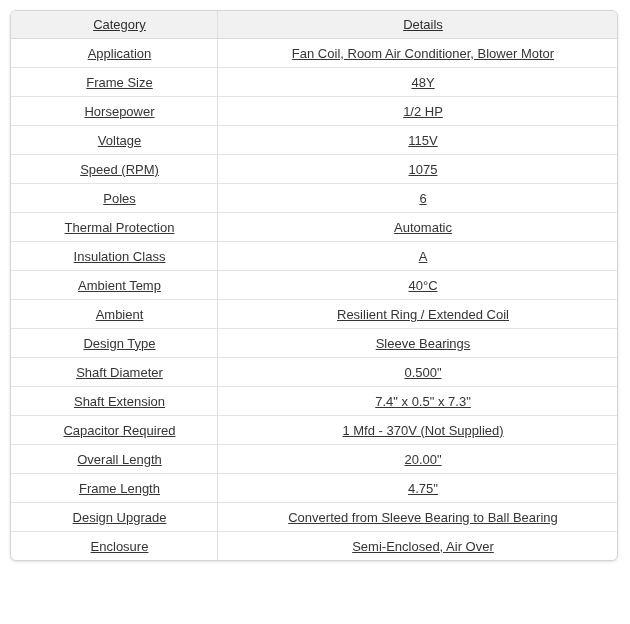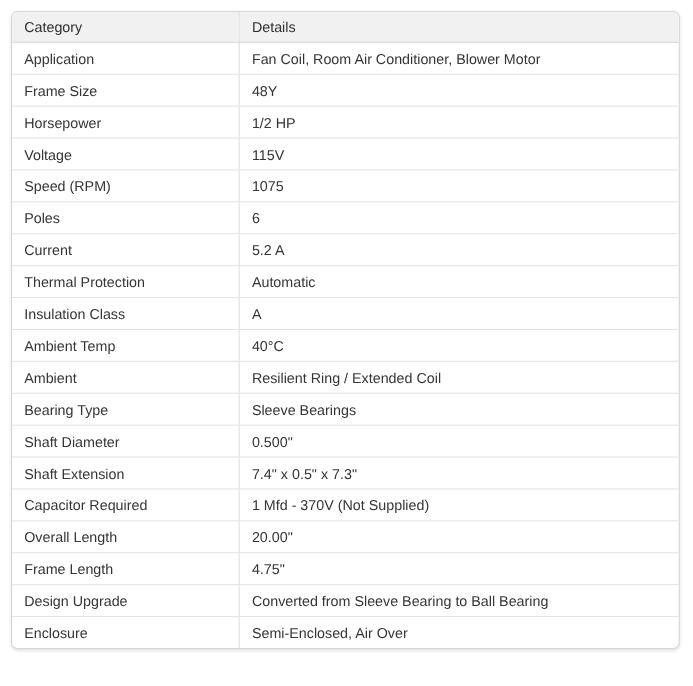--- a/index.html
+++ b/index.html
@@ -22,26 +22,27 @@
     box-shadow: 0 1px 3px rgba(0,0,0,0.12);
   }
   table.spec {
     border-collapse: collapse;
     width: 100%;
     font-size: 13px;
     color: #333333;
     table-layout: fixed;
   }
   table.spec th, table.spec td {
-    text-align: left;
+    text-align: center;
     font-weight: 400;
     padding: 0 0 0 11px;
     vertical-align: middle;
     white-space: nowrap;
     overflow: hidden;
+    text-decoration: underline;
   }
   table.spec th {
     background: #f1f1f1;
     height: 27px;
     border-bottom: 1px solid #d9d9d9;
     color: #2f2f2f;
   }
   table.spec td {
     height: 28px;
     border-bottom: 1px solid #e4e4e4;
@@ -86,41 +87,37 @@
       </tr>
       <tr>
         <td>Speed (RPM)</td>
         <td>1075</td>
       </tr>
       <tr>
         <td>Poles</td>
         <td>6</td>
       </tr>
       <tr>
-        <td>Current</td>
-        <td>5.2 A</td>
-      </tr>
-      <tr>
         <td>Thermal Protection</td>
         <td>Automatic</td>
       </tr>
       <tr>
         <td>Insulation Class</td>
         <td>A</td>
       </tr>
       <tr>
         <td>Ambient Temp</td>
         <td>40°C</td>
       </tr>
       <tr>
         <td>Ambient</td>
         <td>Resilient Ring / Extended Coil</td>
       </tr>
       <tr>
-        <td>Bearing Type</td>
+        <td>Design Type</td>
         <td>Sleeve Bearings</td>
       </tr>
       <tr>
         <td>Shaft Diameter</td>
         <td>0.500"</td>
       </tr>
       <tr>
         <td>Shaft Extension</td>
         <td>7.4" x 0.5" x 7.3"</td>
       </tr>

